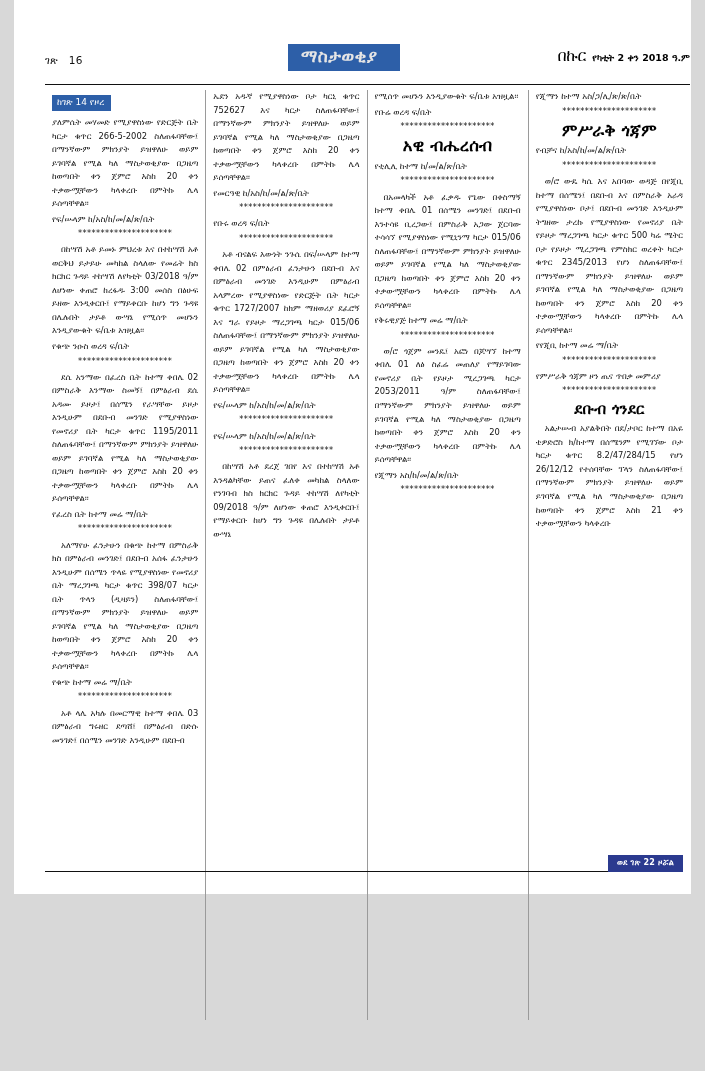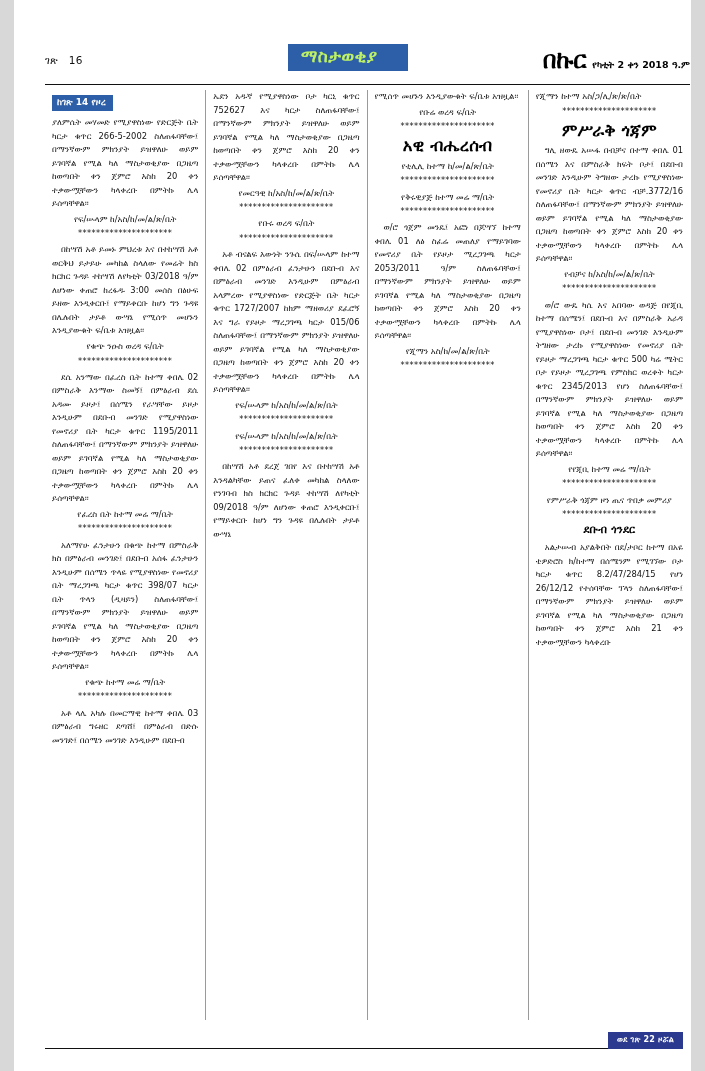--- a/index.html
+++ b/index.html
@@ -9,21 +9,21 @@
     height: 1071px;
     background: #d8d8d8;
     font-family: "DejaVu Sans", "Liberation Sans", sans-serif;
     overflow: hidden;
   }
   .page {
     position: absolute;
     left: 14px;
     top: 0;
     width: 677px;
-    height: 1071px;
+    height: 894px;
     background: #ffffff;
   }
   .sheet {
     position: absolute;
     left: 31px;
     top: 40px;
     width: 645px;
     height: 1008px;
   }
 
@@ -39,37 +39,37 @@
     font-size: 10.5px;
     color: #111;
     letter-spacing: .3px;
   }
   .folio .num { margin-left: 7px; }
   .banner {
     position: absolute;
     left: 243px;
     top: 4px;
     background: #2d5fa8;
-    color: #bef264;
+    color: #e5e5e5;
     font-size: 17px;
     font-weight: bold;
-    padding: 3px 30px 4px 13px;
+    padding: 3px 22px 4px 13px;
     letter-spacing: .5px;
     line-height: 1.15;
   }
   .brand {
     position: absolute;
     right: 0;
     top: 6px;
     text-align: right;
     white-space: nowrap;
   }
   .brand .bname {
-    font-size: 24px;
-    font-weight: bold;
+    font-size: 16px;
+    font-weight: normal;
     color: #000;
     letter-spacing: -.2px;
   }
   .brand .bdate {
     font-size: 9.5px;
     font-weight: bold;
     color: #000;
     margin-left: 6px;
   }
   .rule-top {
@@ -97,41 +97,41 @@
     border-right: 1px solid #9a9a9a;
   }
   .col:last-child { border-right: none; }
   .col-inner { overflow: hidden; height: 930px; }
 
   .contbar {
     display: inline-block;
     background: #2d5fa8;
     color: #fff;
     font-size: 9px;
-    font-weight: bold;
+    font-weight: normal;
     padding: 2.5px 7px 3px 5px;
     margin-bottom: 5px;
   }
 
   p.body {
     margin: 0 0 0 0;
     font-size: 8.35px;
     line-height: 1.62;
     text-align: justify;
     color: #111;
     word-spacing: .2px;
     hyphens: none;
   }
   p.body.indent { text-indent: 9px; }
 
   p.signer {
     margin: 2px 0 0 0;
     font-size: 8.35px;
     line-height: 1.62;
-    text-align: center;
+    text-align: left;
     color: #111;
   }
   .stars {
     font-size: 8.2px;
     line-height: 1.25;
     text-align: center;
     color: #111;
     letter-spacing: .4px;
     margin: 2px 0 5px 0;
     overflow: hidden;
@@ -141,21 +141,21 @@
   h2.section {
     margin: 1px 0 4px 0;
     font-size: 16.5px;
     font-weight: bold;
     text-align: center;
     color: #000;
     letter-spacing: .2px;
     line-height: 1.18;
   }
   h2.section.small {
-    font-size: 11px;
+    font-size: 15px;
   }
 
   
   .turnbadge {
     position: absolute;
     right: 8px;
     bottom: 22px;
     background: #2b3a8f;
     color: #ffffff;
     font-size: 8px;
@@ -212,33 +212,33 @@
         </div>
       </div>
       <div class="col">
         <div class="col-inner">
           <p class="body">የሚሰጥ መሆኑን እንዲያውቁት ፍ/ቤቱ አዝዟል።</p>
           <p class="signer">የቡሬ ወረዳ ፍ/ቤት</p>
           <div class="stars">*********************</div>
           <h2 class="section">አዊ ብሔረሰብ</h2>
           <p class="signer">የቲሊሊ ከተማ ከ/መ/ል/ጽ/ቤት</p>
           <div class="stars">*********************</div>
+          <p class="body indent">በአመላካች አቶ ፈቃዱ የጌው በቀስማኝ ከተማ ቀበሌ 01 በሰሜን መንገድ፤ በደቡብ እንተሳዩ ቢረጋው፤ በምስራቅ አጋው ጀርባው ተሳሳኘ የሚያዋስነው የሚኒንማ ካርታ 015/06 ስለጠፋባቸው፤ በማንኛውም ምክንያት ይዝዋለሁ ወይም ይገባኛል የሚል ካለ ማስታወቂያው በጋዜጣ ከወጣበት ቀን ጀምሮ እስከ 20 ቀን ተቃውሟቸውን ካላቀረቡ በምትኩ ሌላ ይሰጣቸዋል።</p>
           <p class="signer">የቅሩዊያጅ ከተማ መሬ ማ/ቤት</p>
           <div class="stars">*********************</div>
           <p class="body indent">ወ/ሮ ጎጀም መንዴ፤ አፎነ በጆሣኘ ከተማ ቀበሌ 01 ለፅ ስፈሬ መጠለያ የማይገባው የመኖሪያ ቤት የይዞታ ሚረጋገጫ ካርታ 2053/2011 ዓ/ም ስለጠፋባቸው፤ በማንኛውም ምክንያት ይዝዋለሁ ወይም ይገባኛል የሚል ካለ ማስታወቂያው በጋዜጣ ከወጣበት ቀን ጀምሮ እስከ 20 ቀን ተቃውሟቸውን ካላቀረቡ በምትኩ ሌላ ይሰጣቸዋል።</p>
           <p class="signer">የጂማን አስ/ከ/መ/ል/ጽ/ቤት</p>
           <div class="stars">*********************</div>
         </div>
       </div>
       <div class="col">
         <div class="col-inner">
           <p class="body">የጂማን ከተማ አስ/ጋ/ሊ/ጽ/ጽ/ቤት</p>
           <div class="stars">*********************</div>
           <h2 class="section">ምሥራቅ ጎጃም</h2>
-          <p class="body indent">ግሊ ዘውዴ አሡፋ በብቻና በተማ ቀበሌ 01 በሰሜን እና በምስራቅ ክፍት ቦታ፤ በደቡብ መንገድ እንዲሁም ትግዘው ታረኩ የሚያዋስነው የመኖሪያ ቤት ካርታ ቁጥር ብቻ.3772/16 ስለጠፋባቸው፤ በማንኛውም ምክንያት ይዝዋለሁ ወይም ይገባኛል የሚል ካለ ማስታወቂያው በጋዜጣ ከወጣበት ቀን ጀምሮ እስከ 20 ቀን ተቃውሟቸውን ካላቀረቡ በምትኩ ሌላ ይሰጣቸዋል።</p>
           <p class="signer">የብቻና ከ/አስ/ከ/መ/ል/ጽ/ቤት</p>
           <div class="stars">*********************</div>
           <p class="body indent">ወ/ሮ ውዴ ካሴ እና አበባው ወዳጅ በየጂቢ ከተማ በሰሜን፤ በደቡብ እና በምስራቅ አራዳ የሚያዋስነው ቦታ፤ በደቡብ መንገድ እንዲሁም ትግዘው ታረኩ የሚያዋስነው የመኖሪያ ቤት የይዞታ ማረጋገጫ ካርታ ቁጥር 500 ካሬ ሜትር ቦታ የይዞታ ሚረጋገጫ የምስክር ወረቀት ካርታ ቁጥር 2345/2013 የሆነ ስለጠፋባቸው፤ በማንኛውም ምክንያት ይዝዋለሁ ወይም ይገባኛል የሚል ካለ ማስታወቂያው በጋዜጣ ከወጣበት ቀን ጀምሮ እስከ 20 ቀን ተቃውሟቸውን ካላቀረቡ በምትኩ ሌላ ይሰጣቸዋል።</p>
           <p class="signer">የየጂቢ ከተማ መሬ ማ/ቤት</p>
           <div class="stars">*********************</div>
           <p class="signer">የምሥራቅ ጎጃም ዞን ጤና ጥበቃ መምሪያ</p>
           <div class="stars">*********************</div>
           <h2 class="section small">ደቡብ ጎንደር</h2>
           <p class="body indent">አልታሡብ አያልቅበት በደ/ታቦር ከተማ በአዬ ቴዎድሮስ ክ/ከተማ በሰሜንም የሚገኘው ቦታ ካርታ ቁጥር 8.2/47/284/15 የሆነ 26/12/12 የተሰባቸው ፕላን ስለጠፋባቸው፤ በማንኛውም ምክንያት ይዝዋለሁ ወይም ይገባኛል የሚል ካለ ማስታወቂያው በጋዜጣ ከወጣበት ቀን ጀምሮ እስከ 21 ቀን ተቃውሟቸውን ካላቀረቡ</p>
         </div>

